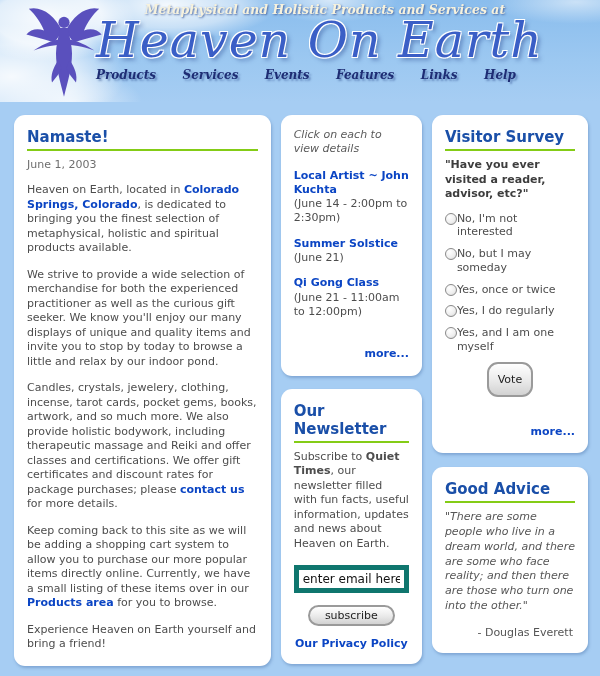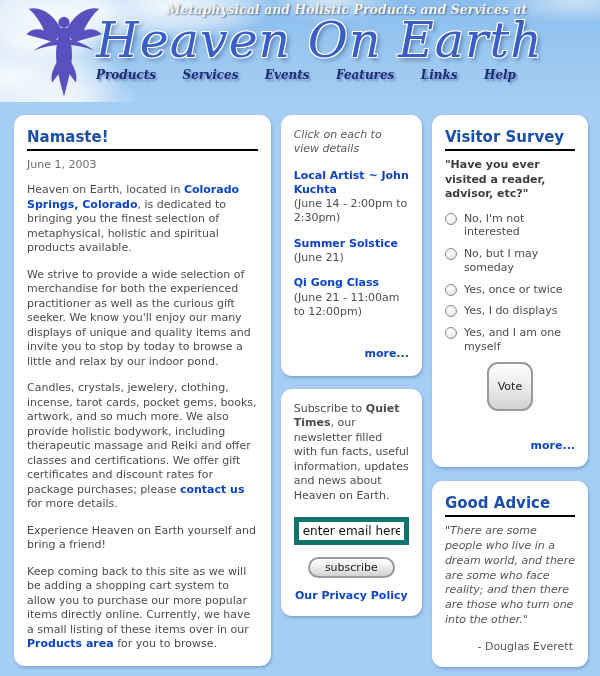--- a/index.html
+++ b/index.html
@@ -17,21 +17,21 @@
       radial-gradient(ellipse 120px 60px at 8% 18%, rgba(255,255,255,.95) 0%, rgba(255,255,255,.75) 45%, rgba(255,255,255,0) 72%),
       radial-gradient(ellipse 150px 70px at 2% 75%, rgba(255,255,255,.9) 0%, rgba(255,255,255,.6) 45%, rgba(255,255,255,0) 75%),
       radial-gradient(ellipse 140px 45px at 28% 5%, rgba(255,255,255,.9) 0%, rgba(255,255,255,.5) 50%, rgba(255,255,255,0) 78%),
       radial-gradient(ellipse 90px 30px at 55% 0%, rgba(255,255,255,.65) 0%, rgba(255,255,255,0) 75%),
       radial-gradient(ellipse 110px 28px at 96% 2%, rgba(255,255,255,.55) 0%, rgba(255,255,255,0) 78%),
       radial-gradient(ellipse 100px 45px at 12% 100%, rgba(255,255,255,.7) 0%, rgba(255,255,255,0) 70%),
       linear-gradient(180deg,#8abded 0%, #9cc8f1 60%, #a6cdf3 100%);
   }
   .angel { position:absolute; left:18px; top:4px; width:92px; height:96px; }
   .tagline {
-    position:absolute; top:2px; left:162px; width:370px; text-align:center;
+    position:absolute; top:2px; left:140px; width:370px; text-align:center;
     font-family:"DejaVu Serif", serif; font-style:italic; font-size:12.5px; font-weight:bold;
     color:#f7f2dd; text-shadow:1px 1px 2px rgba(70,100,160,.9);
     white-space:nowrap;
   }
   .site-title {
     position:absolute; top:12px; left:96px; width:490px; text-align:left;
     font-family:"DejaVu Serif", serif; font-style:italic; font-size:49px;
     color:#3a5ec6; letter-spacing:1px; white-space:nowrap;
     text-shadow:-1px -1px 0 #fff, 1px -1px 0 #fff, -1px 1px 0 #fff, 1px 1px 0 #fff,
                  3px 3px 4px rgba(50,80,150,.55);
@@ -52,21 +52,21 @@
   .col-mid   { width:142px; display:flex; flex-direction:column; gap:13px; }
   .col-right { width:157px; display:flex; flex-direction:column; gap:14px;border-radius:9px; }
 
   .card {
     background:#fff; border-radius:11px;
     box-shadow:1px 2px 3px rgba(95,135,185,.55);
     padding:13px 13px 14px;
   }
   .card h2 {
     font-size:15px; color:#1a4fa8; font-weight:bold;
-    border-bottom:2px solid #000000; padding-bottom:3px; margin-bottom:7px;
+    border-bottom:2px solid #84cc16; padding-bottom:3px; margin-bottom:7px;
   }
   .date { color:#6e6e6e; margin-bottom:12px; }
   .card p { margin-bottom:12px; line-height:1.32; }
   .card p:last-child { margin-bottom:0; }
   a.blue { color:#0b45c4; font-weight:bold; text-decoration:none; cursor:pointer; }
   .more { text-align:right; margin-top:28px; margin-bottom:0 !important; }
   .more a { color:#0b45c4; font-weight:bold; text-decoration:none; }
 
   
   .event { margin-bottom:11px; line-height:1.3; }
@@ -83,21 +83,21 @@
     display:inline-block; font-size:11px; color:#222;
     border:2px solid #9a9a9a; border-radius:11px;
     background:linear-gradient(180deg,#ffffff 0%,#e9e9e9 55%,#d2d2d2 100%);
     padding:2px 15px; cursor:pointer; font-family:"DejaVu Sans", sans-serif;
   }
   .center { text-align:center; }
   .privacy { text-align:center; margin-top:11px; }
 
   
   .question { font-weight:bold; color:#3d3d3d; margin:6px 0 10px; line-height:1.32; }
-  .option { display:flex; gap:7px; margin-bottom:8px; line-height:1.25; }
+  .option { display:flex; margin-bottom:8px; line-height:1.25; }
   .radio {
     flex:0 0 auto; width:12px; height:12px; margin-top:1px;
     border:1px solid #8a8a8a; border-radius:50%;
     background:radial-gradient(circle at 35% 30%, #fff 0%, #eee 60%, #ccc 100%);
     cursor:pointer;
   }
   .option label { color:#4d4d4d; cursor:pointer; }
 
   
   .quote { font-style:italic; color:#555; line-height:1.35; margin-top:4px; }
@@ -133,22 +133,22 @@
   </div>
 
   <div class="main">
 
     <div class="card col-left">
       <h2>Namaste!</h2>
       <div class="date">June 1, 2003</div>
       <p><span>Heaven on Earth, located in </span><a class="blue">Colorado Springs, Colorado</a><span>, is dedicated to bringing you the finest selection of metaphysical, holistic and spiritual products available.</span></p>
       <p>We strive to provide a wide selection of merchandise for both the experienced practitioner as well as the curious gift seeker. We know you'll enjoy our many displays of unique and quality items and invite you to stop by today to browse a little and relax by our indoor pond.</p>
       <p><span>Candles, crystals, jewelery, clothing, incense, tarot cards, pocket gems, books, artwork, and so much more. We also provide holistic bodywork, including therapeutic massage and Reiki and offer classes and certifications. We offer gift certificates and discount rates for package purchases; please </span><a class="blue">contact us</a><span> for more details.</span></p>
+      <p><span>Keep coming back to this site as we will be adding a shopping cart system to allow you to purchase our more popular items directly online. Currently, we have a small listing of these items over in our </span><a class="blue">Products area</a><span> for you to browse.</span></p>
       <p>Experience Heaven on Earth yourself and bring a friend!</p>
-      <p><span>Keep coming back to this site as we will be adding a shopping cart system to allow you to purchase our more popular items directly online. Currently, we have a small listing of these items over in our </span><a class="blue">Products area</a><span> for you to browse.</span></p>
     </div>
 
     <div class="col-mid">
       <div class="card">
         <div class="hint">Click on each to view details</div>
         <div class="event">
           <a class="ev-name">Local Artist ~ John Kuchta</a>
           <span class="ev-when">(June 14 - 2:00pm to 2:30pm)</span>
         </div>
         <div class="event">
@@ -156,20 +156,21 @@
           <span class="ev-when">(June 21)</span>
         </div>
         <div class="event">
           <a class="ev-name">Qi Gong Class</a>
           <span class="ev-when">(June 21 - 11:00am to 12:00pm)</span>
         </div>
         <p class="more"><a>more...</a></p>
       </div>
 
       <div class="card">
+        <h2>Our Newsletter</h2>
         <p><span>Subscribe to </span><strong>Quiet Times</strong><span>, our newsletter filled with fun facts, useful information, updates and news about Heaven on Earth.</span></p>
         <input class="email-input" type="text" value="enter email here" style="">
         <div class="center">
           <button class="pill-btn">subscribe</button>
         </div>
         <div class="privacy"><a class="blue">Our Privacy Policy</a></div>
         
       </div>
     </div>
 
@@ -184,28 +185,28 @@
         <div class="option">
           <span class="radio"></span>
           <label>No, but I may someday</label>
         </div>
         <div class="option">
           <span class="radio"></span>
           <label>Yes, once or twice</label>
         </div>
         <div class="option">
           <span class="radio"></span>
-          <label>Yes, I do displays</label>
+          <label>Yes, I do regularly</label>
         </div>
         <div class="option">
           <span class="radio"></span>
           <label>Yes, and I am one myself</label>
         </div>
         <div class="center" style="margin-top:4px;">
-          <button class="pill-btn" style="padding:16px 9px;">Vote</button>
+          <button class="pill-btn" style="padding:9px 9px;">Vote</button>
         </div>
         <p class="more"><a>more...</a></p>
       </div>
 
       <div class="card">
         <h2>Good Advice</h2>
         <div class="quote">"There are some people who live in a dream world, and there are some who face reality; and then there are those who turn one into the other."</div>
         <div class="attrib">- Douglas Everett</div>
       </div>
     </div>

